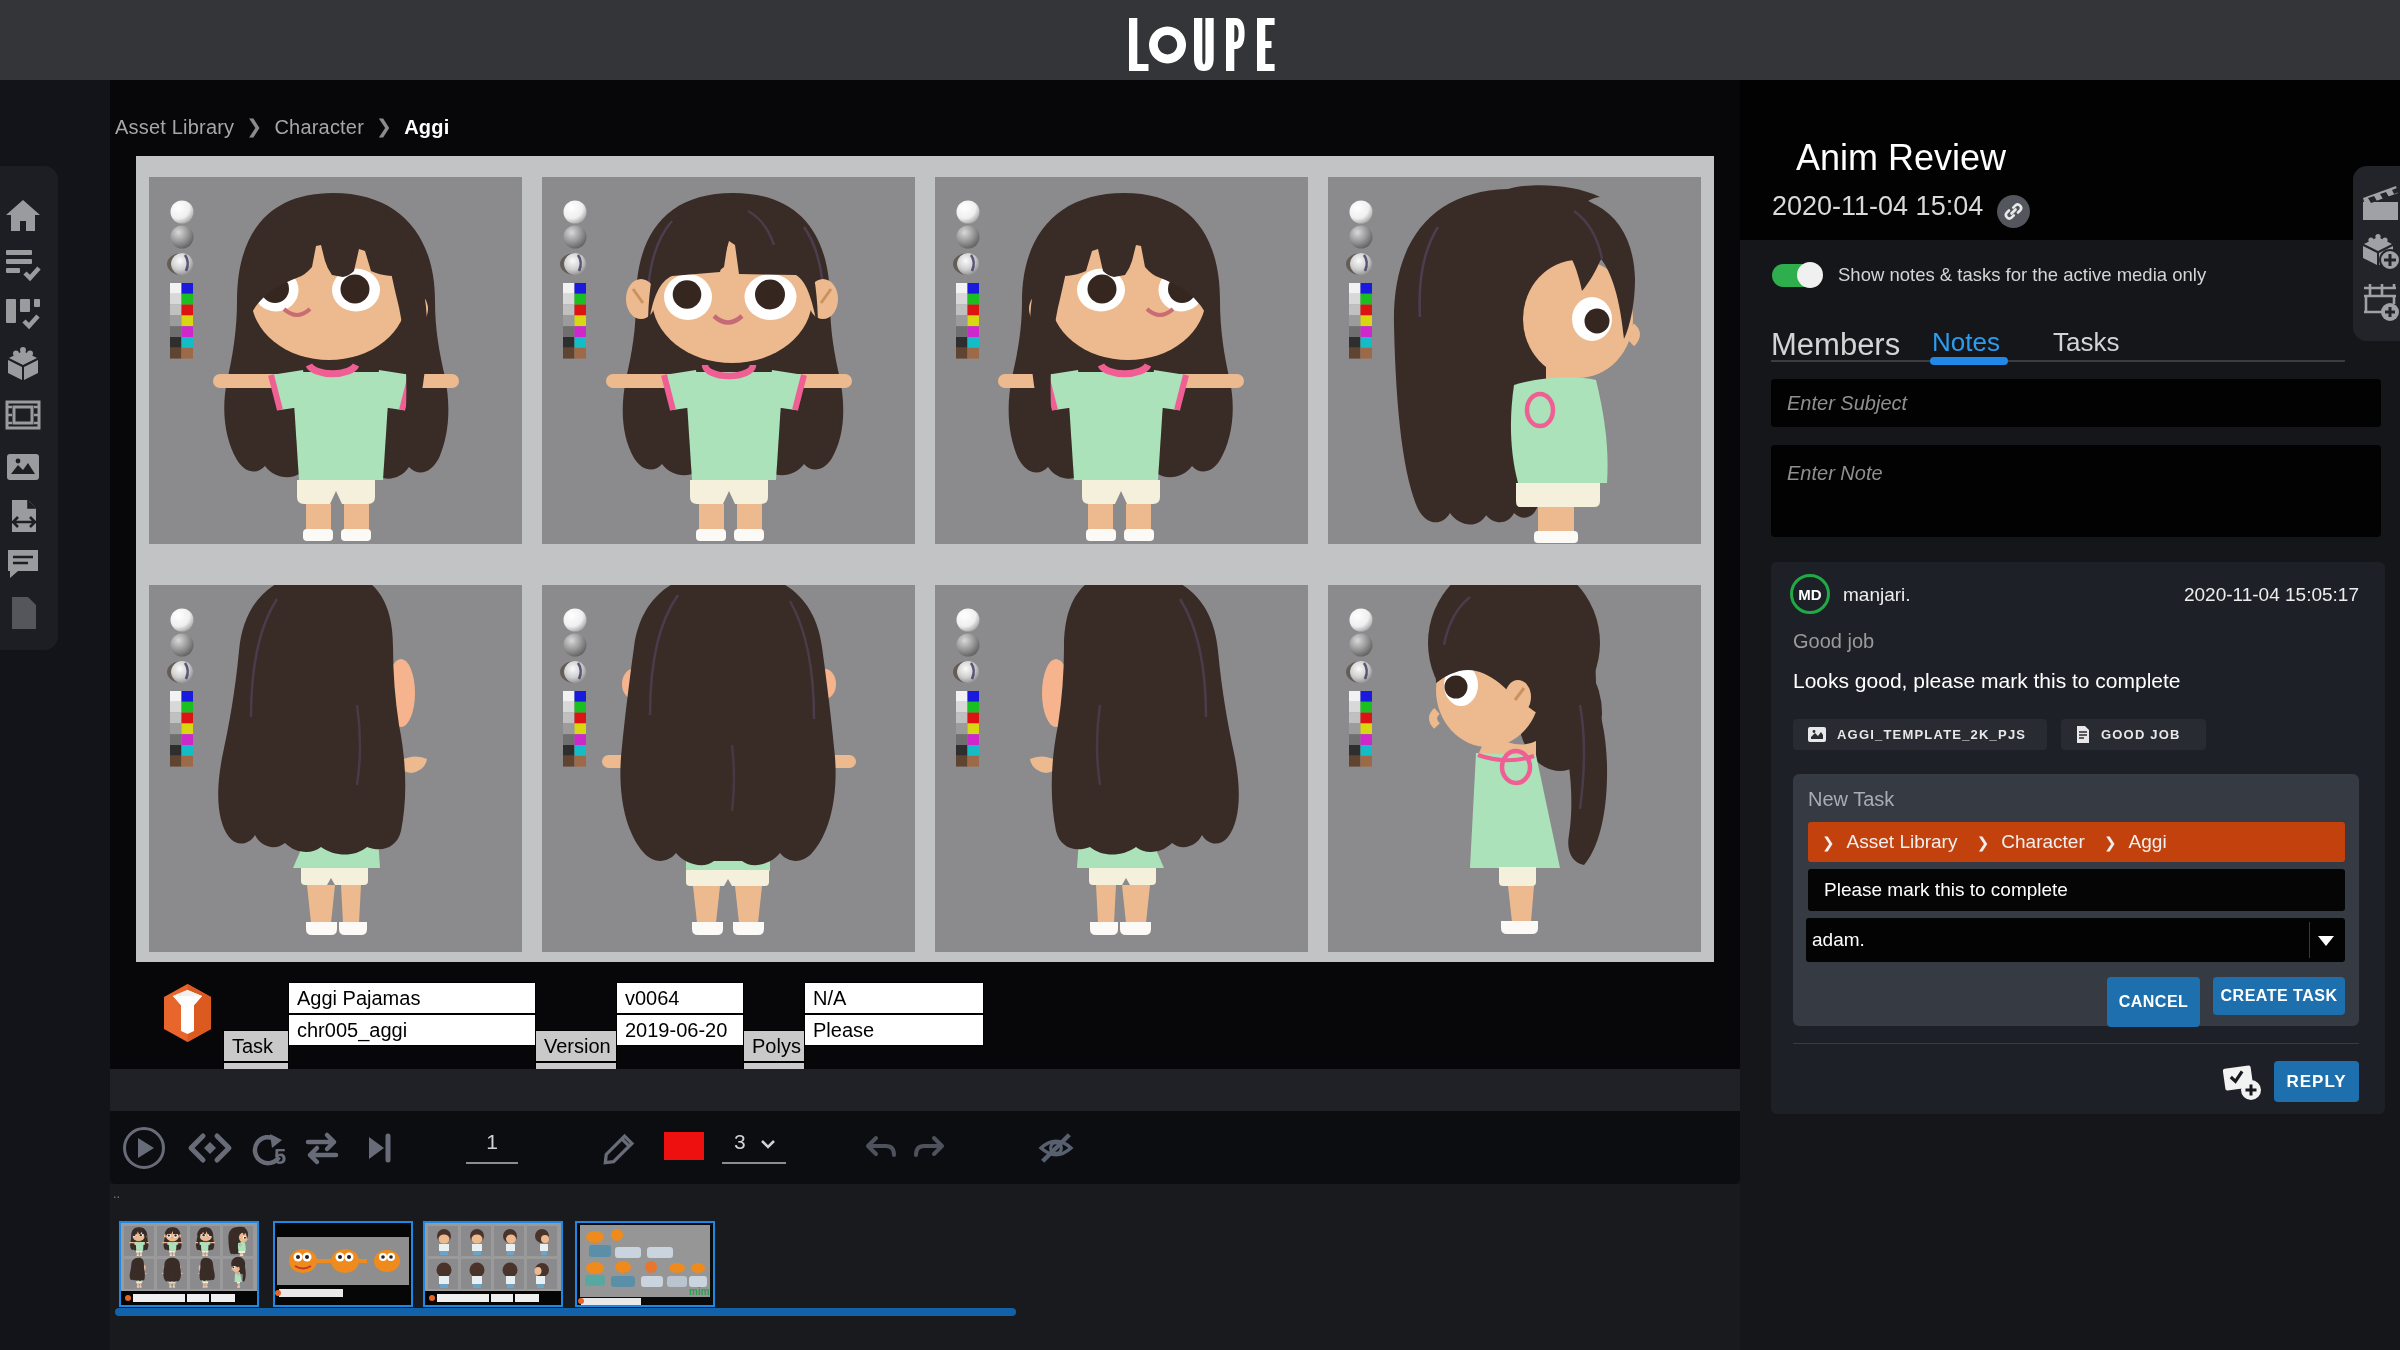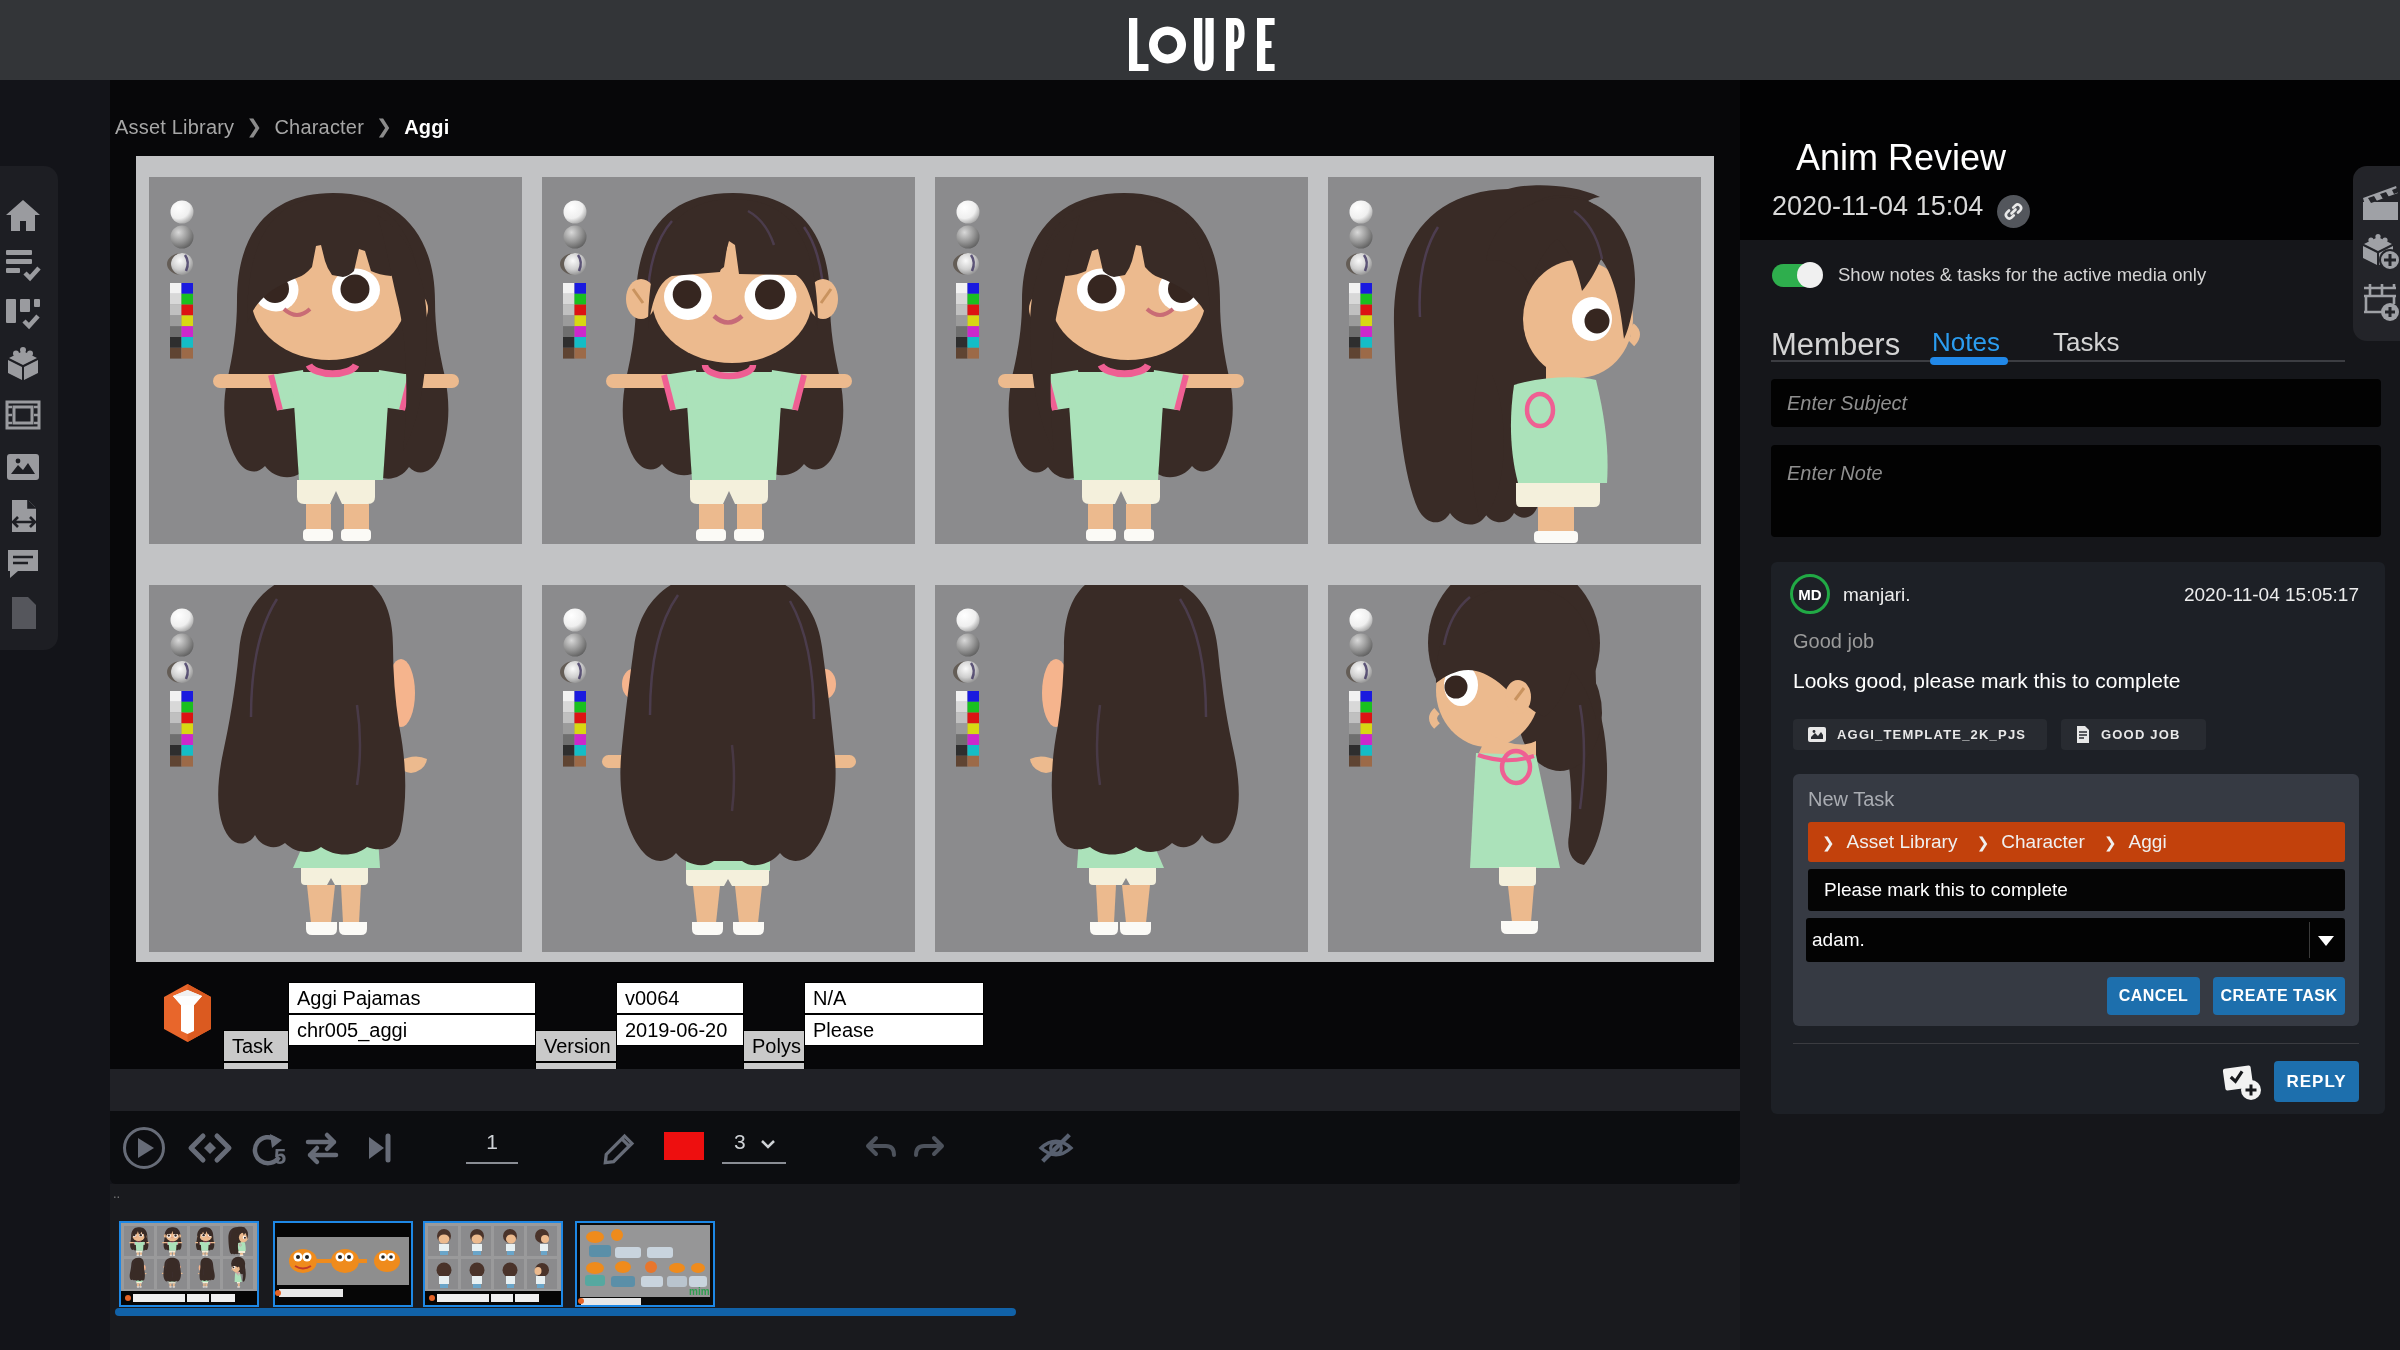--- a/index.html
+++ b/index.html
@@ -532,21 +532,21 @@
   <span style="margin-left:14px;font-size:15px">❯</span><span style="margin-left:12px">Asset Library</span>
   <span style="margin-left:14px;font-size:15px">❯</span><span style="margin-left:12px">Character</span>
   <span style="margin-left:14px;font-size:15px">❯</span><span style="margin-left:12px">Aggi</span>
 </div>
 <div class="abs" style="left:1808px;top:869px;width:537px;height:42px;background:#050505;border-radius:3px;color:#fff;font-size:19px;line-height:42px;padding-left:16px">Please mark this to complete</div>
 <div class="abs" style="left:1806px;top:918px;width:539px;height:44px;background:#030303;border-radius:3px;color:#fff;font-size:19px;line-height:44px;padding-left:6px">adam.</div>
 <div class="abs" style="left:2309px;top:922px;width:1px;height:36px;background:#3a3a3a"></div>
 <svg class="abs" style="left:2318px;top:936px" width="16" height="10" viewBox="0 0 16 10">
     <path d="M0 0 H16 L8 10 Z" fill="#ffffff"></path>
   </svg>
-<div class="btn" style="left:2107px;top:977px;width:93px;height:38px;font-size:16px;letter-spacing:.5px">CANCEL</div>
+<div class="btn" style="left:2107px;top:977px;width:93px;height:50px;font-size:16px;letter-spacing:.5px">CANCEL</div>
 <div class="btn" style="left:2213px;top:977px;width:132px;height:38px;font-size:16px;letter-spacing:.5px">CREATE TASK</div>
 <div class="abs" style="left:1793px;top:1043px;width:566px;height:1px;background:#3b3c41"></div>
 <svg class="abs" style="left:2222px;top:1063px" width="40" height="38" viewBox="0 0 40 38">
   <rect x="2" y="4" width="28" height="22" rx="2" fill="#f2f2f2" transform="rotate(-8 16 15)"></rect>
   <path d="M9 13 l4 5 8 -9" stroke="#17181c" stroke-width="3.2" fill="none" transform="rotate(-8 16 15)"></path>
   <circle cx="29" cy="27" r="10" fill="#f2f2f2"></circle>
   <path d="M29 21.5 V32.5 M23.5 27 H34.5" stroke="#17181c" stroke-width="3"></path>
 </svg>
 <div class="btn" style="left:2274px;top:1061px;width:85px;height:41px;font-size:17px;letter-spacing:1px">REPLY</div>
 <div id="lsb" class="abs"></div>

